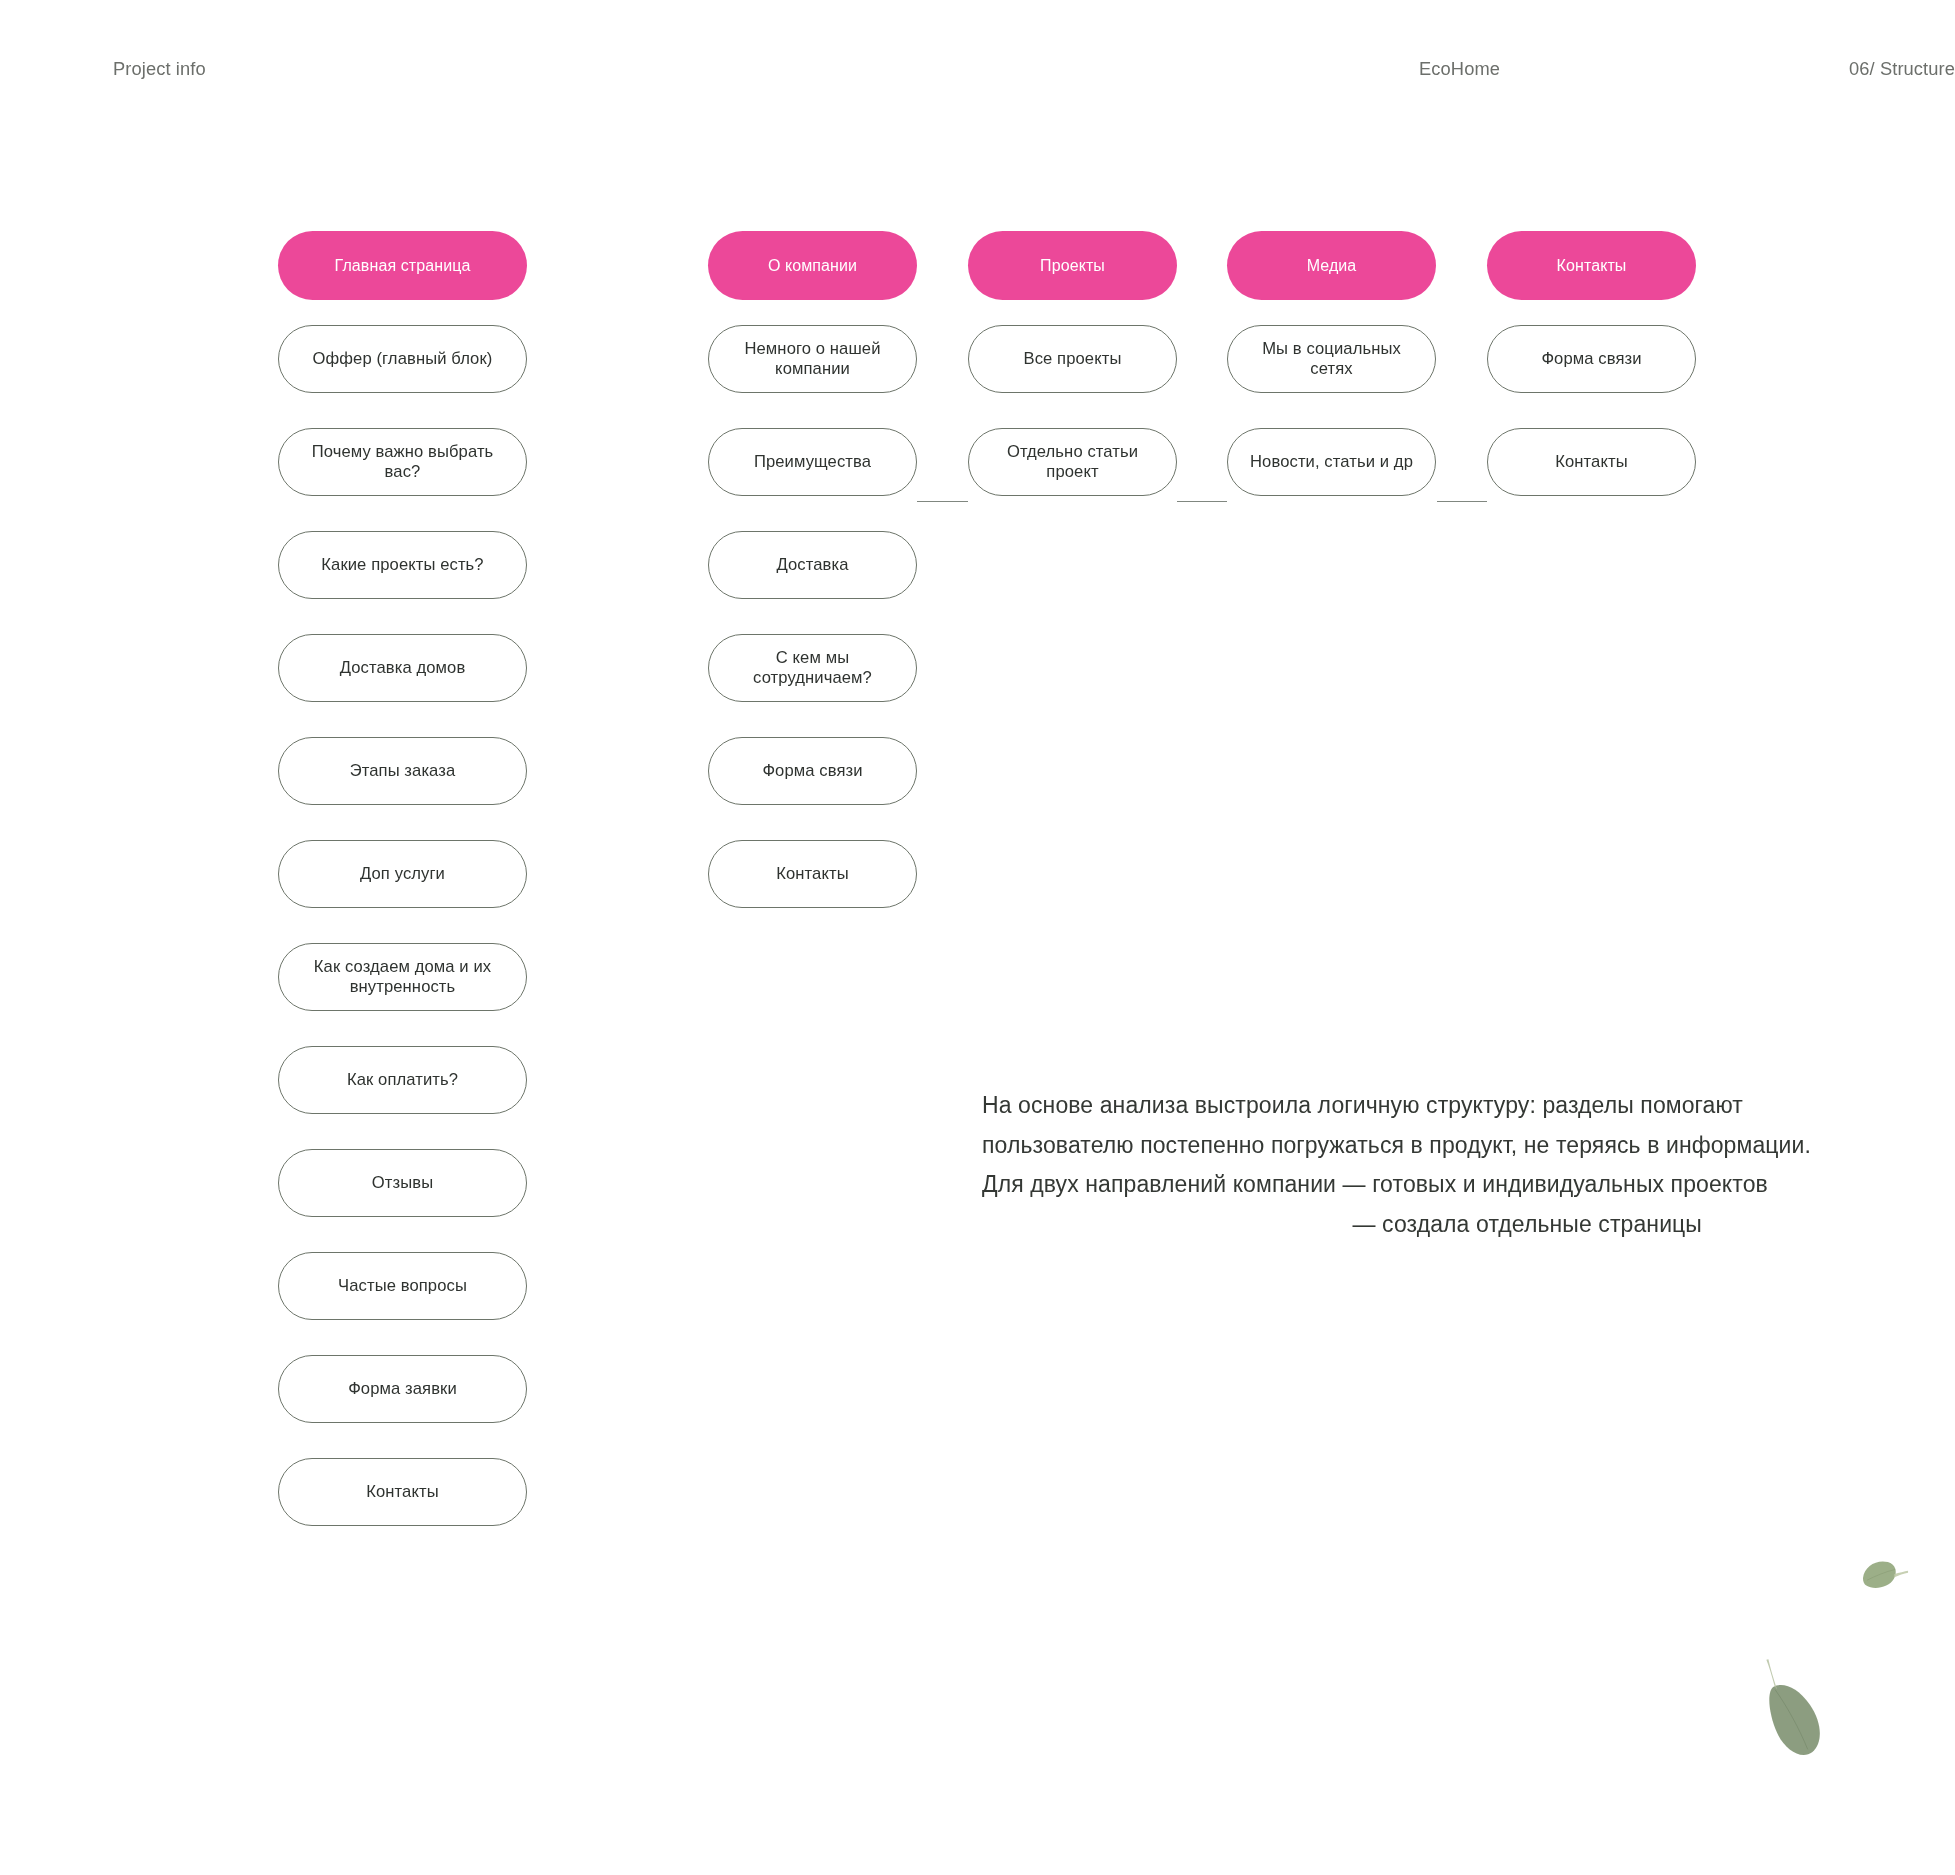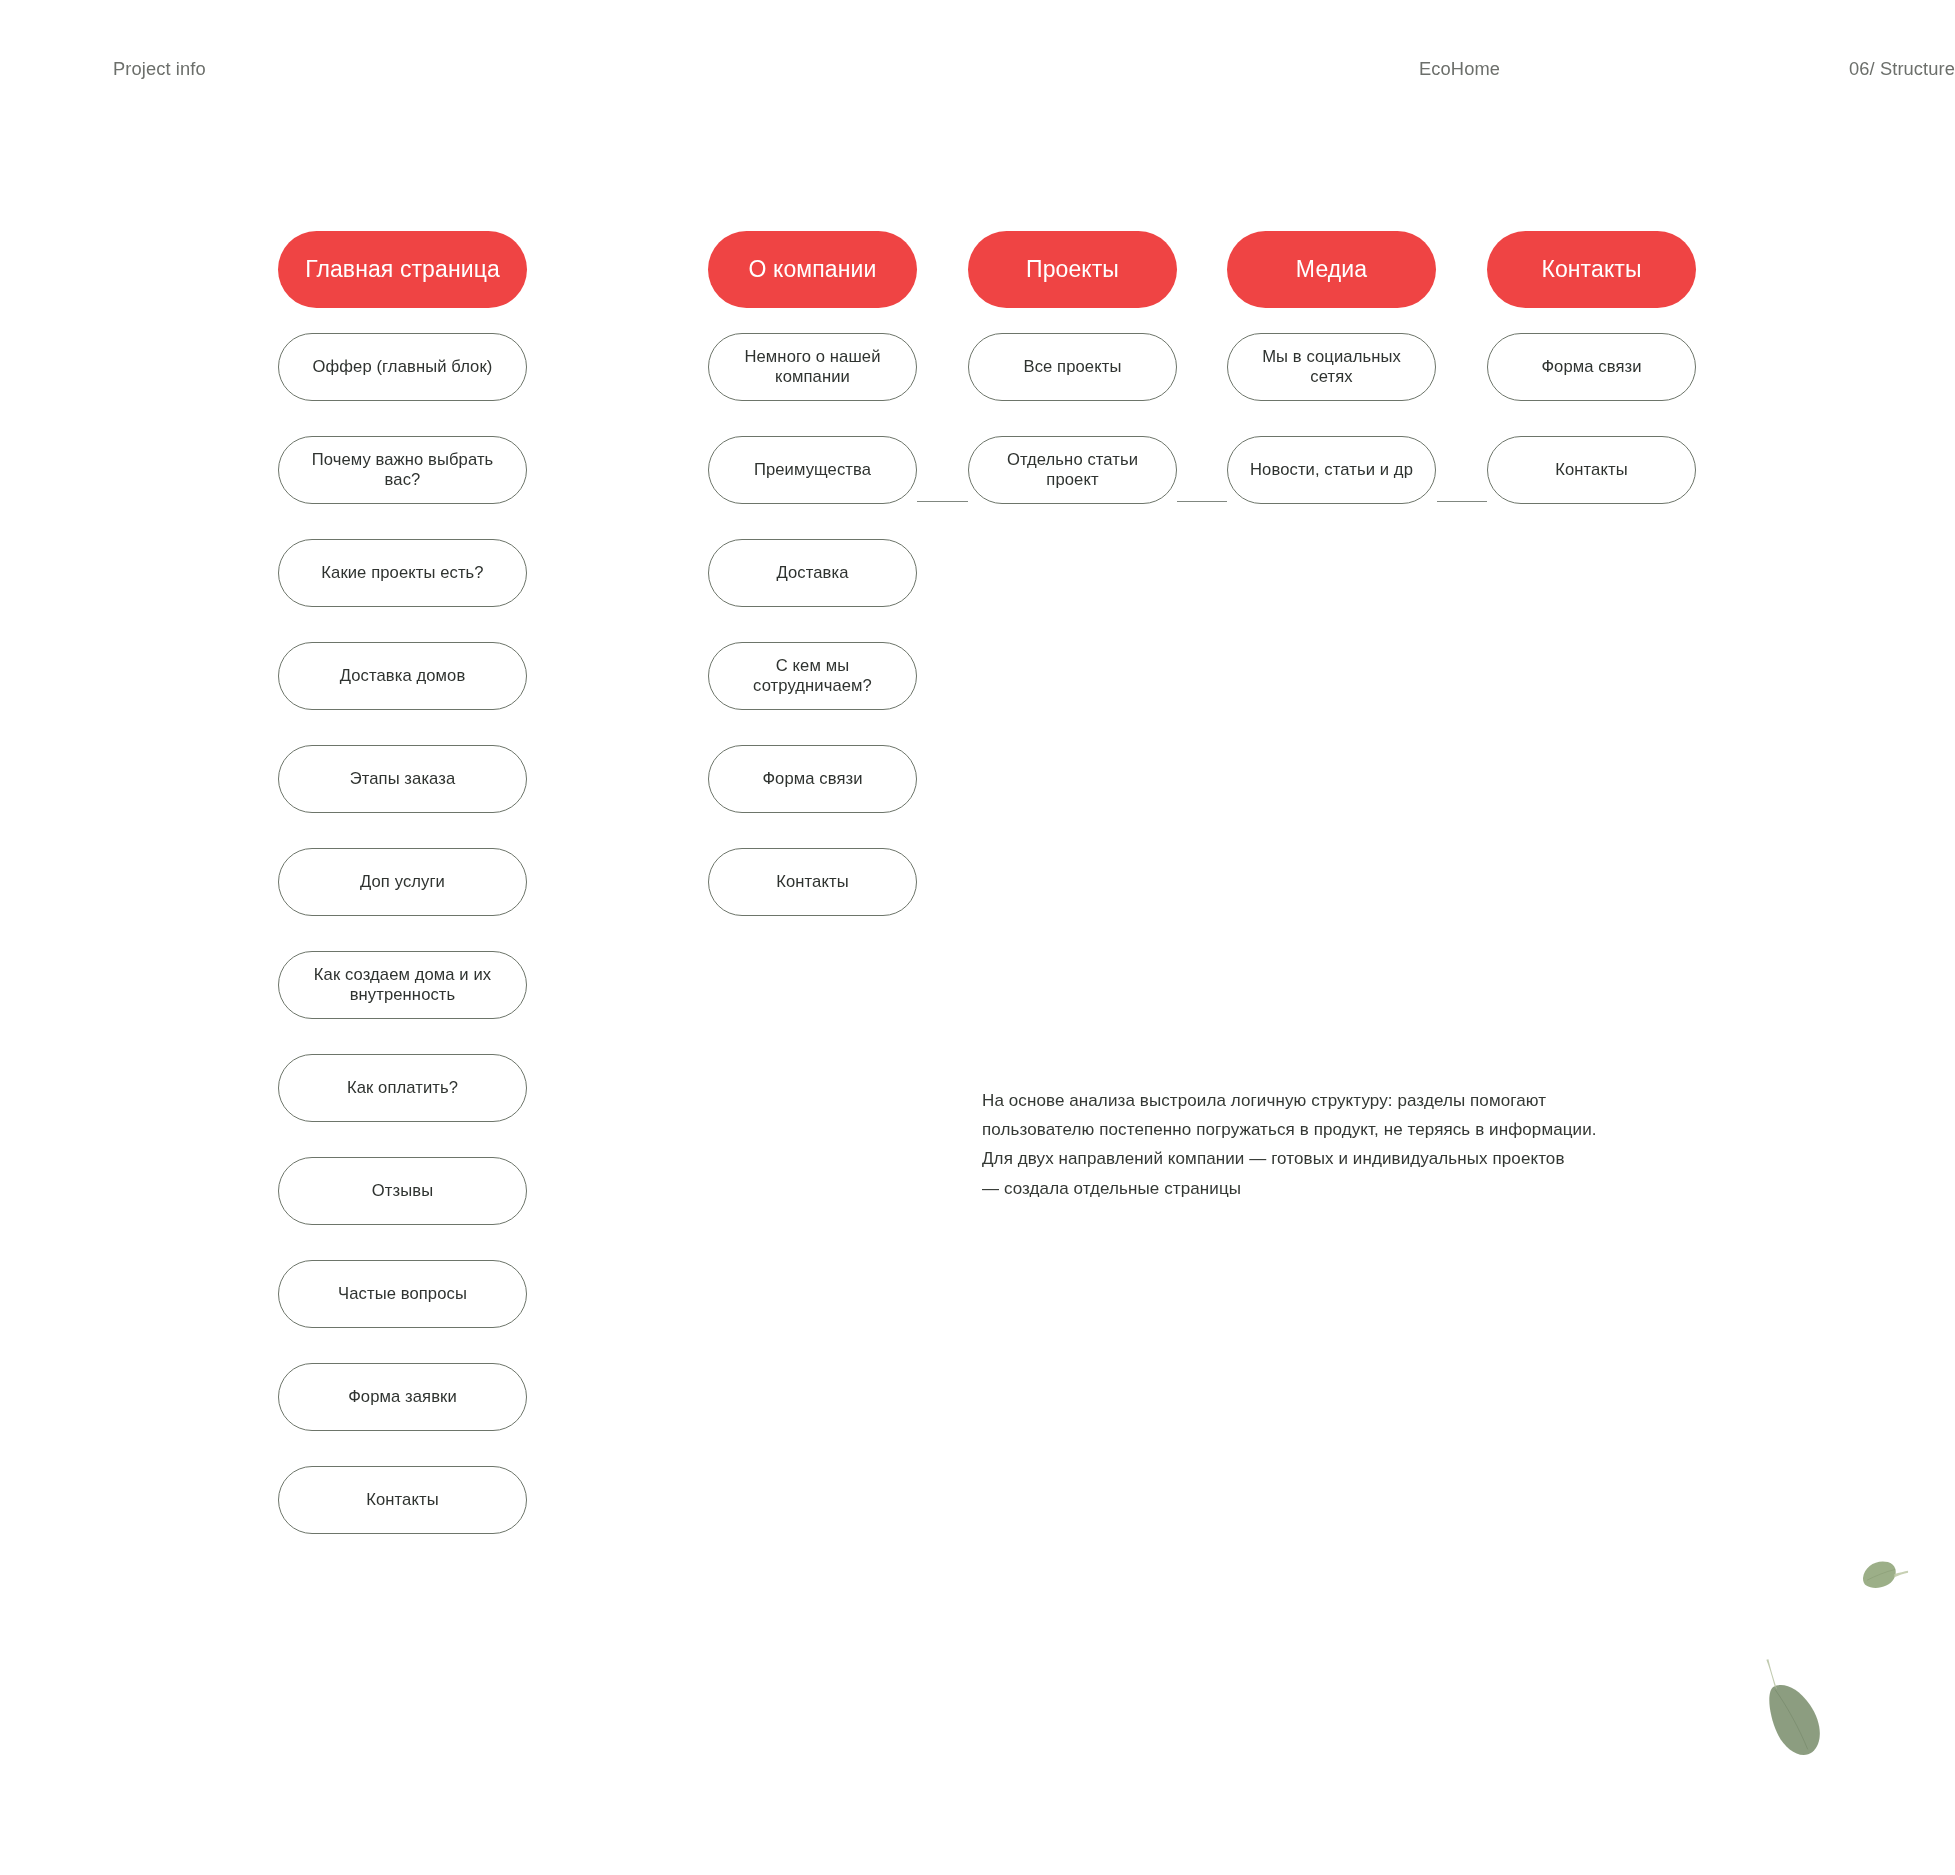--- a/index.html
+++ b/index.html
@@ -68,29 +68,29 @@
   }
 
   
   .col-0 { left: 278px;  width: 249px; }
   .col-1 { left: 708px; width: 209px; }
   .col-2 { left: 968px; width: 209px; }
   .col-3 { left: 1227px; width: 209px; }
   .col-4 { left: 1487px; width: 209px; }
 
   .node-head {
-    height: 77px;
+    height: 69px;
     border-radius: 39px;
-    background: #ef4444;
+    background: #ec4899;
     color: #ffffff;
     display: flex;
     align-items: center;
     justify-content: center;
     text-align: center;
-    font-size: 23px;
+    font-size: 16px;
     line-height: 1.25;
     padding: 0 12.2px;
     letter-spacing: 0.1px;
   }
 
   .node-list { margin-top: 25px; }
 
   .node {
     height: 68px;
     border-radius: 34px;
@@ -119,25 +119,26 @@
   .conn-1 { left: 917px; width: 51px; }
   .conn-2 { left: 1177px; width: 50px; }
   .conn-3 { left: 1437px; width: 50px; }
 
   
   .description {
     position: absolute;
     left: 982px;
     top: 1086px;
     width: 720px;
-    font-size: 17px;
+    font-size: 23px;
     line-height: 1.72;
     color: #34383400;
     color: #343834;
     letter-spacing: 0.1px;
+    text-align: right;
   }
   .description div { white-space: nowrap; }
 
   
   .leaf {
     position: absolute;
     pointer-events: none;
   }
   .leaf-small {
     left: 1860px;

